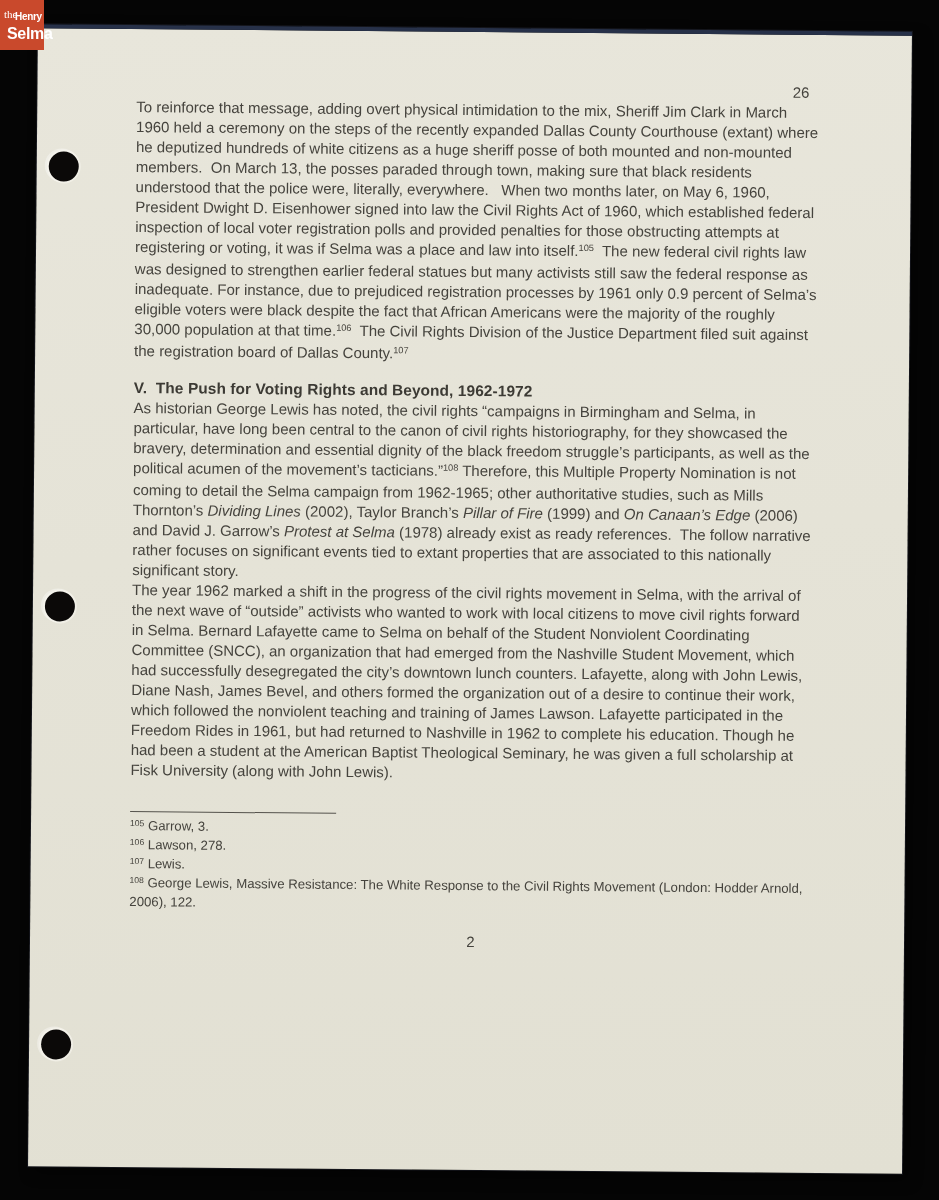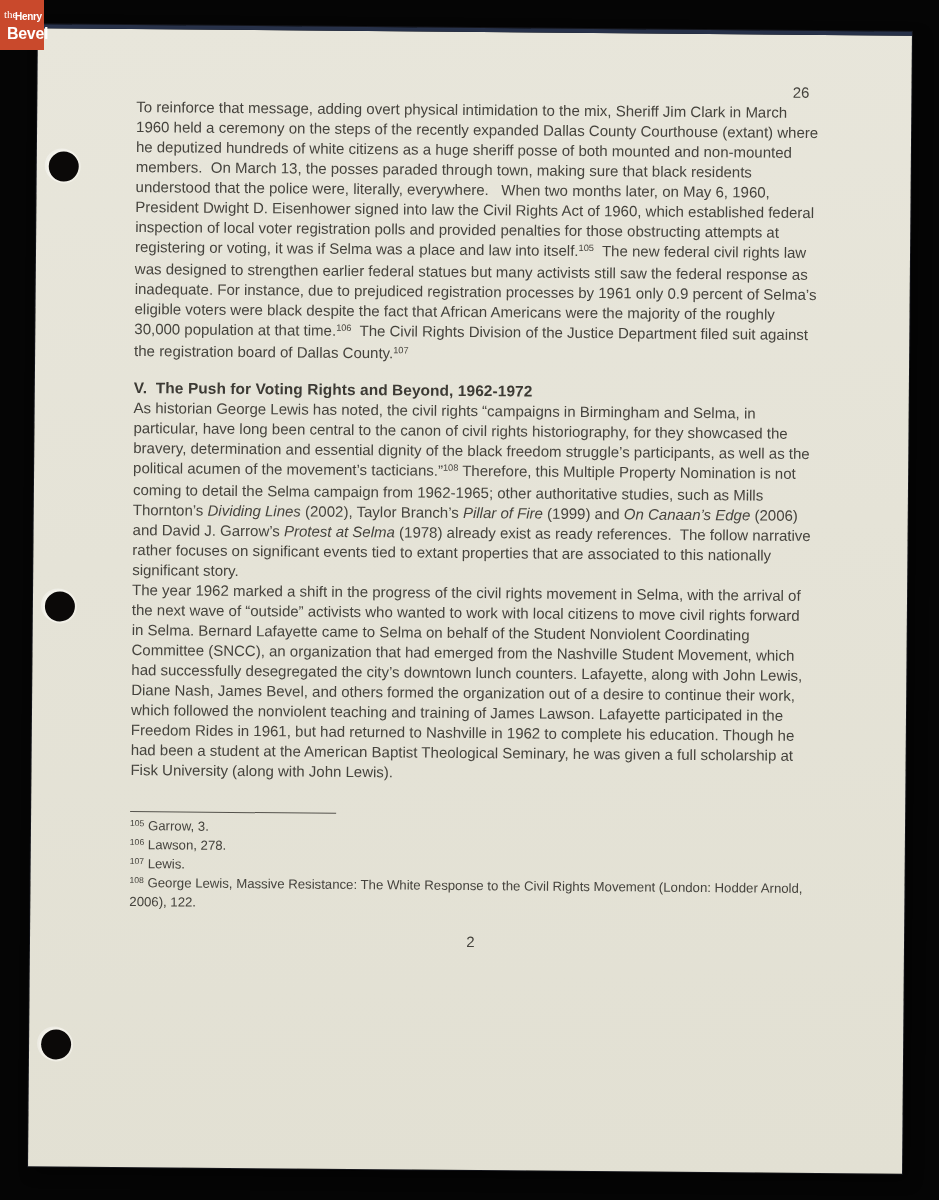--- a/index.html
+++ b/index.html
@@ -93,14 +93,14 @@
       <div class="fn"><sup>108</sup> <span>George Lewis, Massive Resistance: The White Response to the Civil Rights Movement (London: Hodder Arnold, 2006), 122.</span></div>
     </div>
 
     <div class="pagenum-bottom">2</div>
   </div>
 </div>
 
 <div class="logo">
   <span class="logo-the">the</span>
   <span class="logo-henry">Henry</span>
-  <span class="logo-ford">Bevel</span>
+  <span class="logo-ford">Selma</span>
 </div>
 
 </body></html>

